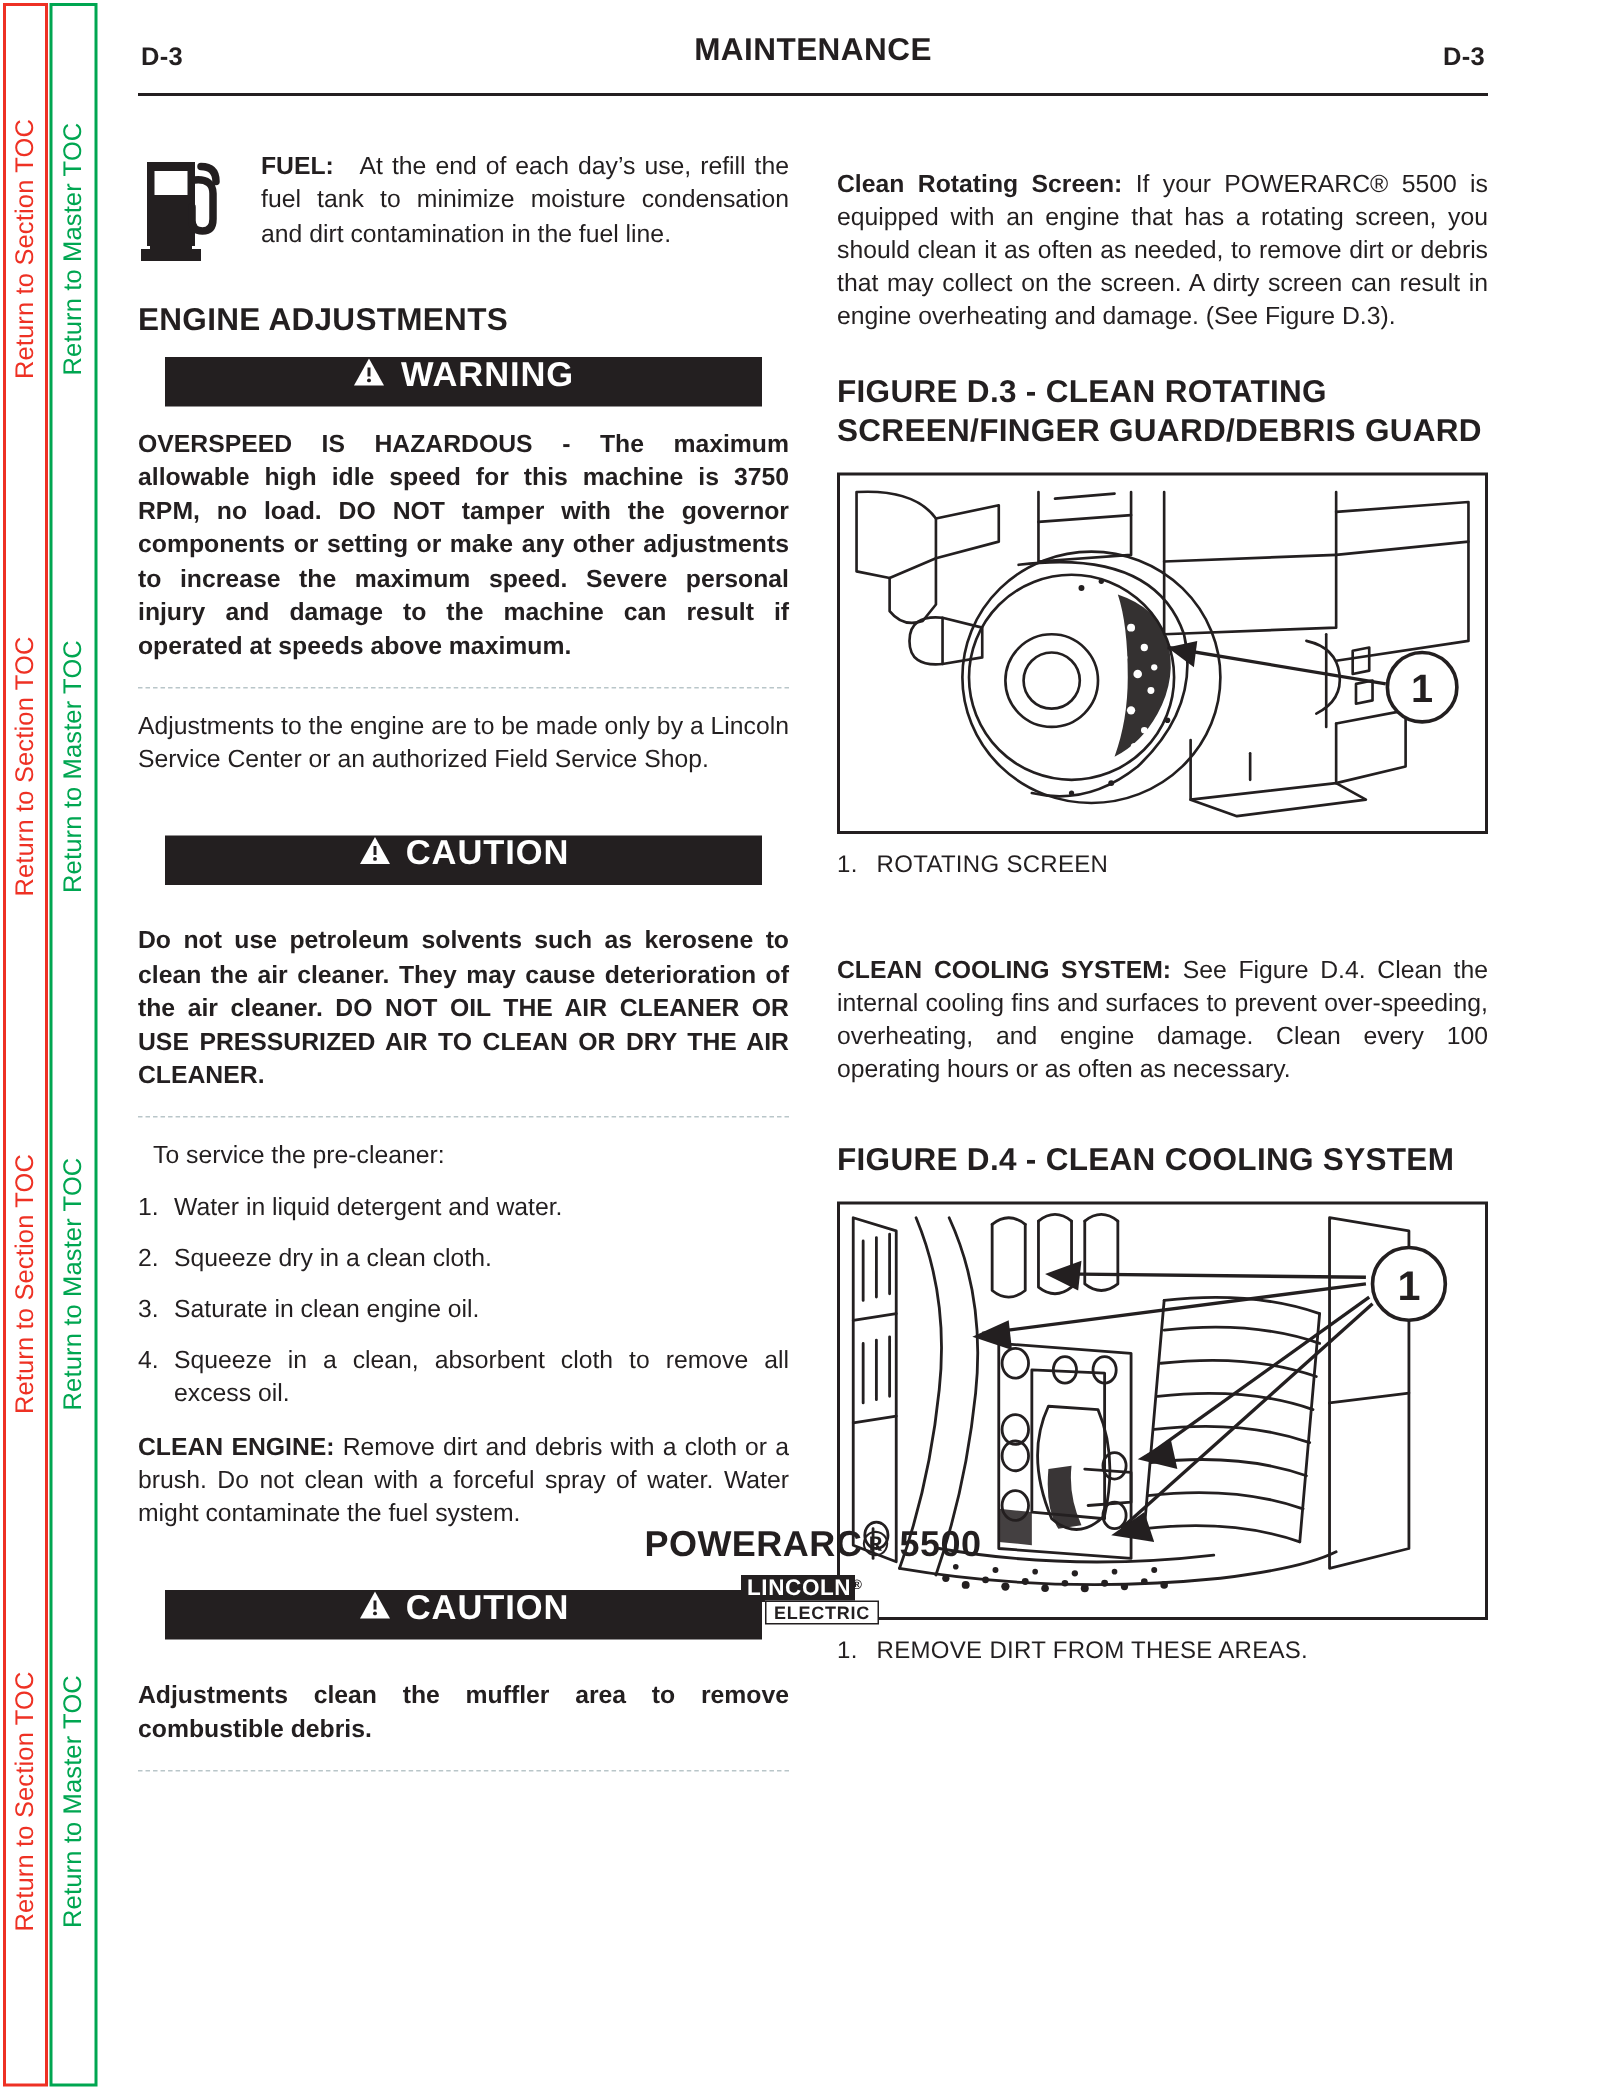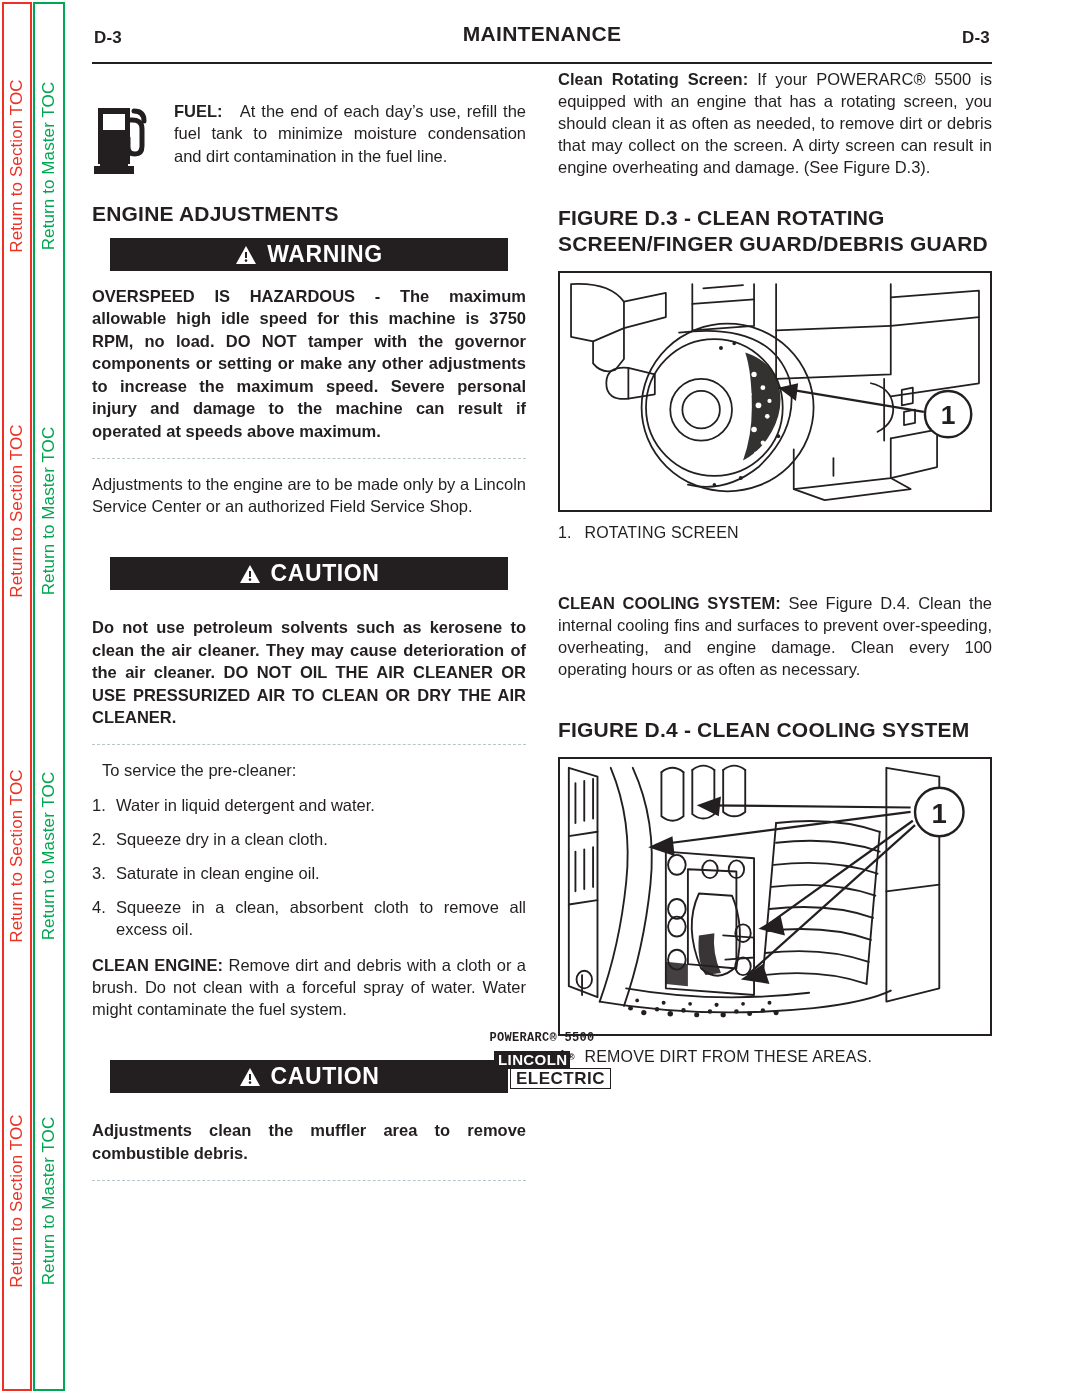--- a/index.html
+++ b/index.html
@@ -100,21 +100,21 @@
     border-top: 2px solid #231f20;
   }
 
   
   .col {
     position: absolute;
     top: 68px;
     width: 434px;
   }
   .col.left  { left: 0; margin-top: 32px; }
-  .col.right { left: 466px; }
+  .col.right { left: 466px; margin-top: 44px; }
 
   p.body {
     margin: 0 0 14px 0;
     font-size: 16.5px;
     line-height: 1.34;
     text-align: justify;
   }
   .lead {
     font-weight: bold;
   }
@@ -151,21 +151,20 @@
     letter-spacing: 0.2px;
   }
 
   
   .alert-bar {
     background: #231f20;
     color: #ffffff;
     height: 33px;
     margin: 4px 18px 14px 18px;
     display: flex;
-    align-items: center;
     justify-content: center;
     gap: 10px;
   }
   .alert-bar .alert-label {
     font-size: 23px;
     font-weight: bold;
     letter-spacing: 0.6px;
     line-height: 1;
   }
   .warn-tri { display: block; }
@@ -238,25 +237,24 @@
 
   
   .page-footer {
     position: absolute;
     left: 0;
     bottom: 26px;
     width: 900px;
     text-align: center;
   }
   .footer-model {
-    font-size: 12px;
+    font-size: 24px;
     font-weight: bold;
     letter-spacing: 0.3px;
     margin-bottom: 6px;
-    font-family: Liberation Mono, monospace;
   }
   .logo {
     display: inline-block;
     position: relative;
     width: 96px;
     height: 34px;
     text-align: center;
   }
   .logo-top {
     position: absolute;
@@ -278,21 +276,21 @@
     font-weight: bold;
     color: #231f20;
   }
   .logo-bot {
     position: absolute;
     left: 16px;
     top: 17px;
     background: #ffffff;
     color: #231f20;
     border: 1.5px solid #231f20;
-    font-size: 17px;
+    font-size: 12px;
     font-weight: bold;
     letter-spacing: 0.5px;
     padding: 1px 5px 1px 5px;
     line-height: 1;
   }
 </style>
 </head>
 <body>
 
 <div id="page">

